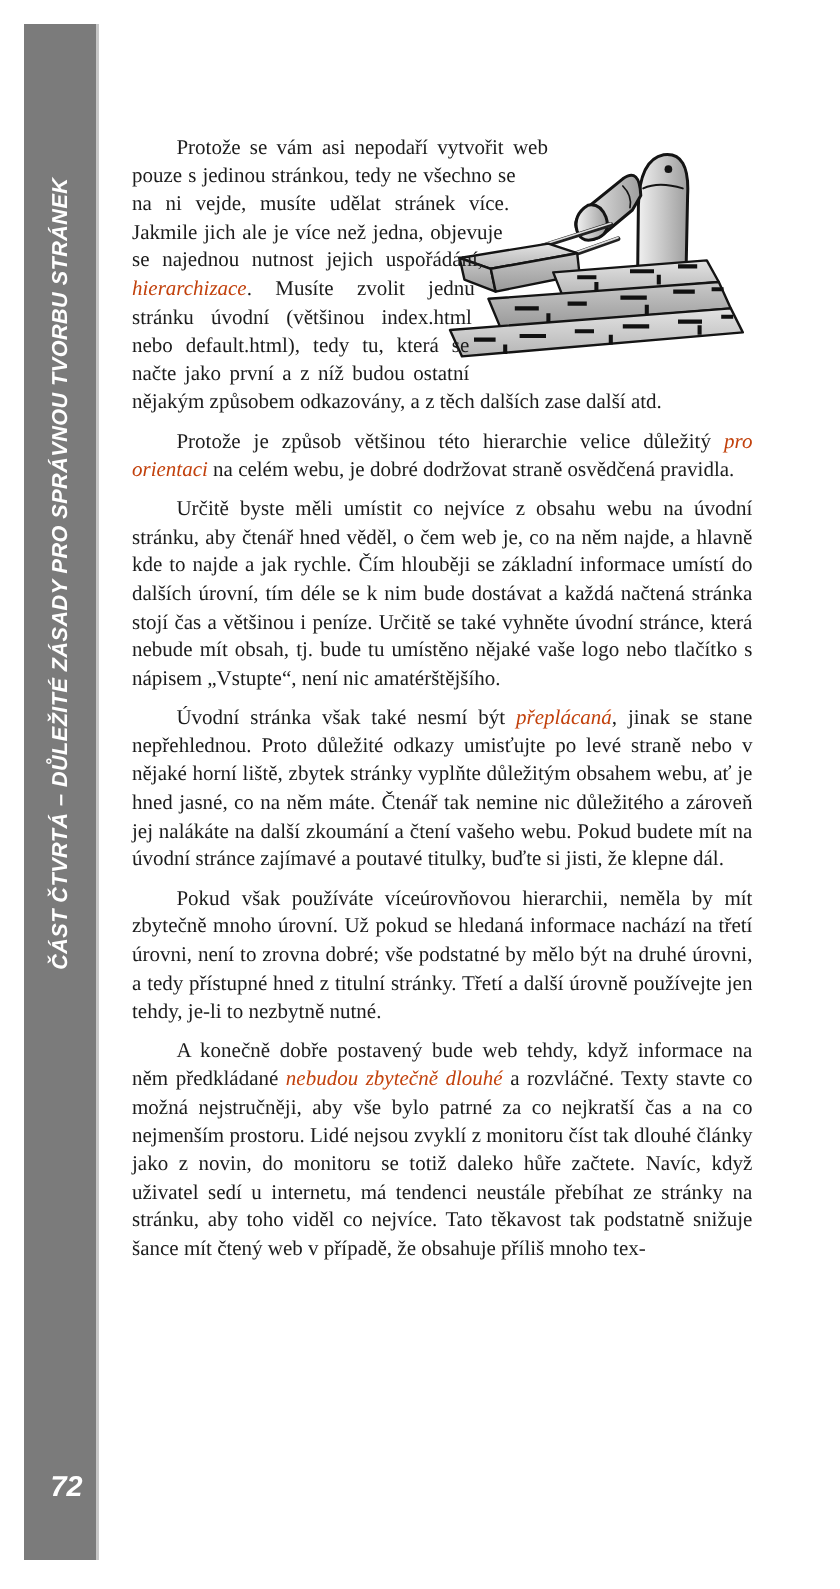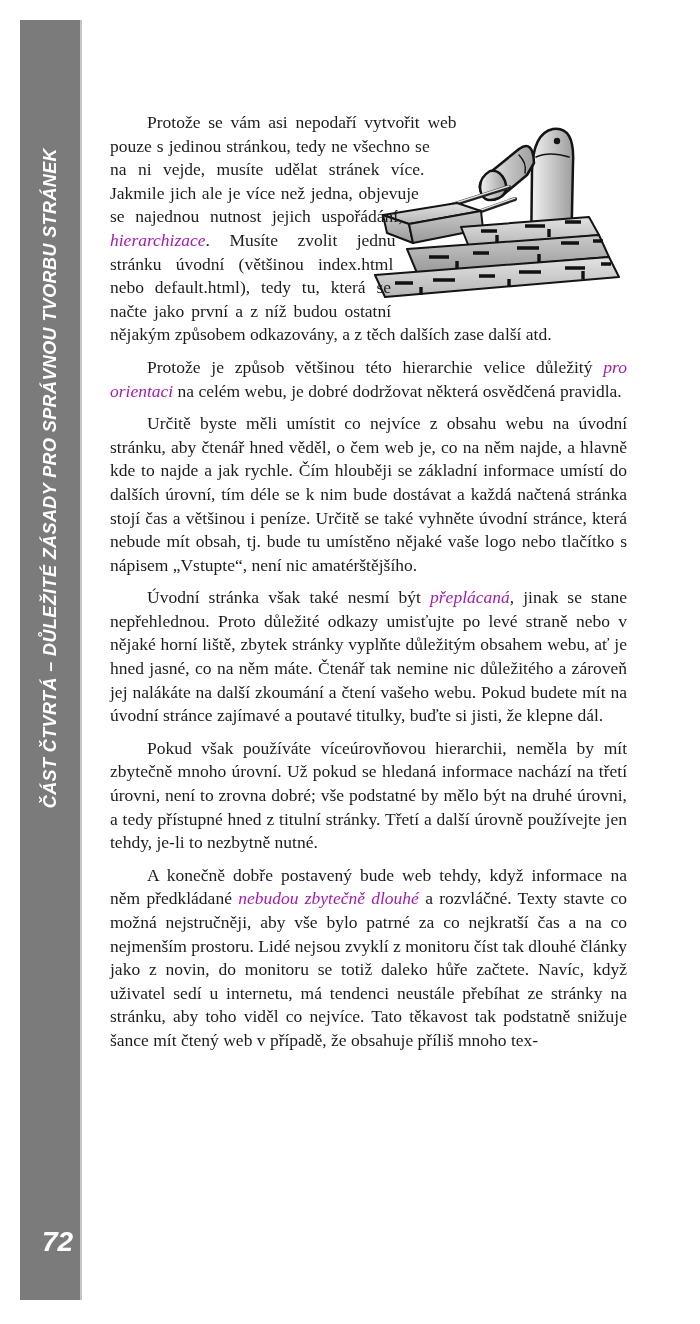--- a/index.html
+++ b/index.html
@@ -38,21 +38,21 @@
     color:#ffffff;
     white-space:nowrap;
     align-self:flex-start;
   }
   .page-number{
     position:absolute;
     left:22px;top:1206px;
     font-family:"Liberation Sans","DejaVu Sans",sans-serif;
     font-style:italic;
     font-weight:bold;
-    font-size:28px;
+    font-size:24px;
     color:#ffffff;
   }
 
   
   .textcol{
     position:absolute;
     left:110px;top:111px;
     width:517px;
     font-size:17.5px;
     line-height:23.6px;
@@ -61,21 +61,21 @@
   }
   .textcol p{
     margin:0;
     text-indent:37px;
   }
   .textcol p + p{
     margin-top:9px;
   }
   .em{
     font-style:italic;
-    color:#a21caf;
+    color:#c2410c;
   }
 
   
   .figure-wrap{
     float:right;
     width:258px;height:188px;
     margin:0 0 4px 6px;
     shape-outside:polygon(116px 0px,100px 26px,72px 50px,62px 96px,40px 128px,34px 188px,258px 188px,258px 0px);
     shape-margin:6px;
   }
@@ -146,18 +146,18 @@
 
         <g stroke="#111111" stroke-width="3.4" stroke-linecap="butt">
           <path d="M112,120 h16 M156,115 h20 M196,111 h16"></path>
           <path d="M60,146 h20 M104,142 h16 M148,137 h22 M192,132 h18 M224,130 h10"></path>
           <path d="M26,172 h18 M64,169 h22 M110,165 h16 M150,161 h22 M196,157 h20 M232,153 h10"></path>
           <path d="M128,124 v8 M180,118 v8 M88,150 v8 M170,143 v8 M52,176 v8 M140,168 v8 M214,160 v8"></path>
         </g>
       </svg>
     </span>
   <span>Protože se vám asi nepodaří vytvořit web pouze s jedinou stránkou, tedy ne všechno se na ni vejde, musíte udělat stránek více. Jakmile jich ale je více než jedna, objevuje se najednou nutnost jejich uspořádání, </span><span class="em">hierarchizace</span><span>. Musíte zvolit jednu stránku úvodní (většinou index.html nebo default.html), tedy tu, která se načte jako první a z níž budou ostatní nějakým způsobem odkazovány, a z těch dalších zase další atd.</span></p>
-<p><span>Protože je způsob většinou této hierarchie velice důležitý </span><span class="em">pro orientaci</span><span> na celém webu, je dobré dodržovat některá osvědčená pravidla.</span></p>
+<p><span>Protože je způsob většinou této hierarchie velice důležitý </span><span class="em">pro orientaci</span><span> na celém webu, je dobré dodržovat straně osvědčená pravidla.</span></p>
     <p><span>Určitě byste měli umístit co nejvíce z obsahu webu na úvodní stránku, aby čtenář hned věděl, o čem web je, co na něm najde, a hlavně kde to najde a jak rychle. Čím hlouběji se základní informace umístí do dalších úrovní, tím déle se k nim bude dostávat a každá načtená stránka stojí čas a většinou i peníze. Určitě se také vyhněte úvodní stránce, která nebude mít obsah, tj. bude tu umístěno nějaké vaše logo nebo tlačítko s nápisem „Vstupte“, není nic amatérštějšího.</span></p>
     <p><span>Úvodní stránka však také nesmí být </span><span class="em">přeplácaná</span><span>, jinak se stane nepřehlednou. Proto důležité odkazy umisťujte po levé straně nebo v nějaké horní liště, zbytek stránky vyplňte důležitým obsahem webu, ať je hned jasné, co na něm máte. Čtenář tak nemine nic důležitého a zároveň jej nalákáte na další zkoumání a čtení vašeho webu. Pokud budete mít na úvodní stránce zajímavé a poutavé titulky, buďte si jisti, že klepne dál.</span></p>
     <p><span>Pokud však používáte víceúrovňovou hierarchii, neměla by mít zbytečně mnoho úrovní. Už pokud se hledaná informace nachází na třetí úrovni, není to zrovna dobré; vše podstatné by mělo být na druhé úrovni, a tedy přístupné hned z titulní stránky. Třetí a další úrovně používejte jen tehdy, je-li to nezbytně nutné.</span></p>
     <p><span>A konečně dobře postavený bude web tehdy, když informace na něm předkládané </span><span class="em">nebudou zbytečně dlouhé</span><span> a rozvláčné. Texty stavte co možná nejstručněji, aby vše bylo patrné za co nejkratší čas a na co nejmenším prostoru. Lidé nejsou zvyklí z monitoru číst tak dlouhé články jako z novin, do monitoru se totiž daleko hůře začtete. Navíc, když uživatel sedí u internetu, má tendenci neustále přebíhat ze stránky na stránku, aby toho viděl co nejvíce. Tato těkavost tak podstatně snižuje šance mít čtený web v případě, že obsahuje příliš mnoho tex-</span></p>
   </div>
 
 </body></html>

